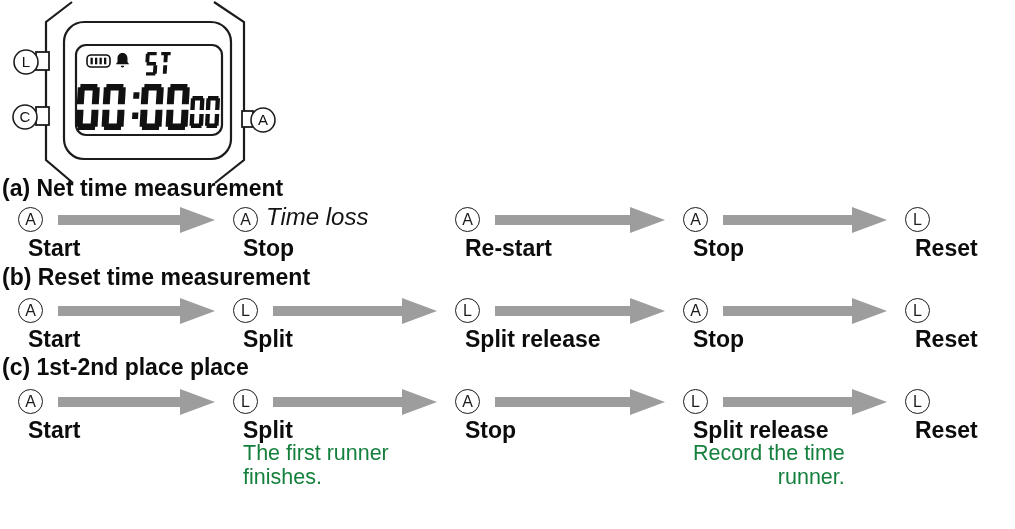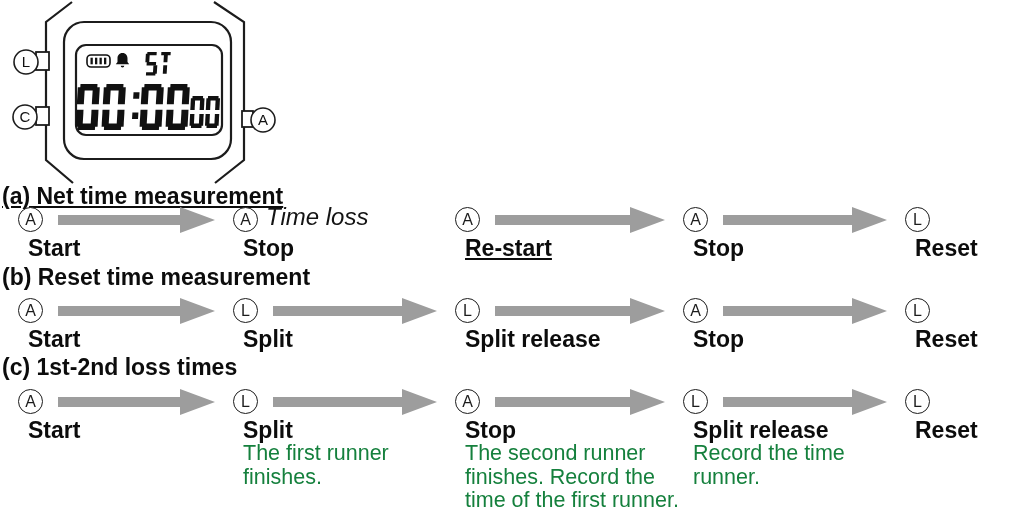--- a/index.html
+++ b/index.html
@@ -144,36 +144,36 @@
           <rect x="15" y="3.5" width="7" height="18.5"></rect>
           <rect x="15" y="28" width="7" height="18.5"></rect>
           <rect x="2.5" y="43" width="17" height="7"></rect>
           <rect x="0" y="28" width="7" height="18.5"></rect>
           <rect x="0" y="3.5" width="7" height="18.5"></rect>
         </g>
       </g>
   </svg>
 
   <div id="diagram">
-      <div class="sec-header" style="left: 2px; top: 184px; text-decoration: underline;">(a) Net time measurement</div>
+      <div class="sec-header" style="left: 2px; top: 176px;">(a) Net time measurement</div>
       <div class="step-circle" style="left: 18px; top: 207px;">
         <span>A</span>
       </div>
       <div class="step-label" style="left: 28px; top: 236px;">Start</div>
       <div class="arrow-body" style="left: 58px; top: 215px; width: 124px; background: rgb(157, 157, 157);"></div>
       <div class="arrow-head" style="left: 180px; top: 207px; border-left: 35px solid rgb(157, 157, 157);"></div>
       <div class="step-circle" style="left: 233px; top: 207px;">
         <span>A</span>
       </div>
       <div class="step-label" style="left: 243px; top: 236px;">Stop</div>
       <div class="note" style="left: 266px; top: 203px; font-style: italic;">Time loss</div>
       <div class="step-circle" style="left: 455px; top: 207px;">
         <span>A</span>
       </div>
-      <div class="step-label" style="left: 465px; top: 236px; text-decoration: underline;">Re-start</div>
+      <div class="step-label" style="left: 465px; top: 236px;">Re-start</div>
       <div class="arrow-body" style="left: 495px; top: 215px; width: 137px; background: rgb(157, 157, 157);"></div>
       <div class="arrow-head" style="left: 630px; top: 207px; border-left: 35px solid rgb(157, 157, 157);"></div>
       <div class="step-circle" style="left: 683px; top: 207px;">
         <span>A</span>
       </div>
       <div class="step-label" style="left: 693px; top: 236px;">Stop</div>
       <div class="arrow-body" style="left: 723px; top: 215px; width: 131px; background: rgb(157, 157, 157);"></div>
       <div class="arrow-head" style="left: 852px; top: 207px; border-left: 35px solid rgb(157, 157, 157);"></div>
       <div class="step-circle" style="left: 905px; top: 207px;">
         <span>L</span>
@@ -201,53 +201,48 @@
       <div class="step-circle" style="left: 683px; top: 298px;">
         <span>A</span>
       </div>
       <div class="step-label" style="left: 693px; top: 327px;">Stop</div>
       <div class="arrow-body" style="left: 723px; top: 306px; width: 131px; background: rgb(157, 157, 157);"></div>
       <div class="arrow-head" style="left: 852px; top: 298px; border-left: 35px solid rgb(157, 157, 157);"></div>
       <div class="step-circle" style="left: 905px; top: 298px;">
         <span>L</span>
       </div>
       <div class="step-label" style="left: 915px; top: 327px;">Reset</div>
-      <div class="sec-header" style="left: 2px; top: 355px;">(c) 1st-2nd loss times</div>
+      <div class="sec-header" style="left: 2px; top: 355px;">(c) 1st-2nd place place</div>
       <div class="step-circle" style="left: 18px; top: 389px;">
         <span>A</span>
       </div>
       <div class="step-label" style="left: 28px; top: 418px;">Start</div>
       <div class="arrow-body" style="left: 58px; top: 397px; width: 124px; background: rgb(157, 157, 157);"></div>
       <div class="arrow-head" style="left: 180px; top: 389px; border-left: 35px solid rgb(157, 157, 157);"></div>
       <div class="step-circle" style="left: 233px; top: 389px;">
         <span>L</span>
       </div>
       <div class="step-label" style="left: 243px; top: 418px;">Split</div>
       <div class="step-desc" style="left: 243px; top: 442px;">
         <div>The first runner</div>
         <div>finishes.</div>
       </div>
       <div class="arrow-body" style="left: 273px; top: 397px; width: 131px; background: rgb(157, 157, 157);"></div>
       <div class="arrow-head" style="left: 402px; top: 389px; border-left: 35px solid rgb(157, 157, 157);"></div>
       <div class="step-circle" style="left: 455px; top: 389px;">
         <span>A</span>
       </div>
       <div class="step-label" style="left: 465px; top: 418px;">Stop</div>
-      <div class="step-desc" style="left: 465px; top: 442px;">
-        <div>The second runner</div>
-        <div>finishes. Record the</div>
-        <div>time of the first runner.</div>
-      </div>
       <div class="arrow-body" style="left: 495px; top: 397px; width: 137px; background: rgb(157, 157, 157);"></div>
       <div class="arrow-head" style="left: 630px; top: 389px; border-left: 35px solid rgb(157, 157, 157);"></div>
       <div class="step-circle" style="left: 683px; top: 389px;">
         <span>L</span>
       </div>
       <div class="step-label" style="left: 693px; top: 418px;">Split release</div>
-      <div class="step-desc" style="left: 693px; top: 442px;">
+      <div class="step-desc" style="left: 693px; top: 442px; text-align: right;">
         <div>Record the time</div>
         <div>runner.</div>
       </div>
       <div class="arrow-body" style="left: 723px; top: 397px; width: 131px; background: rgb(157, 157, 157);"></div>
       <div class="arrow-head" style="left: 852px; top: 389px; border-left: 35px solid rgb(157, 157, 157);"></div>
       <div class="step-circle" style="left: 905px; top: 389px;">
         <span>L</span>
       </div>
       <div class="step-label" style="left: 915px; top: 418px;">Reset</div>
     </div>

